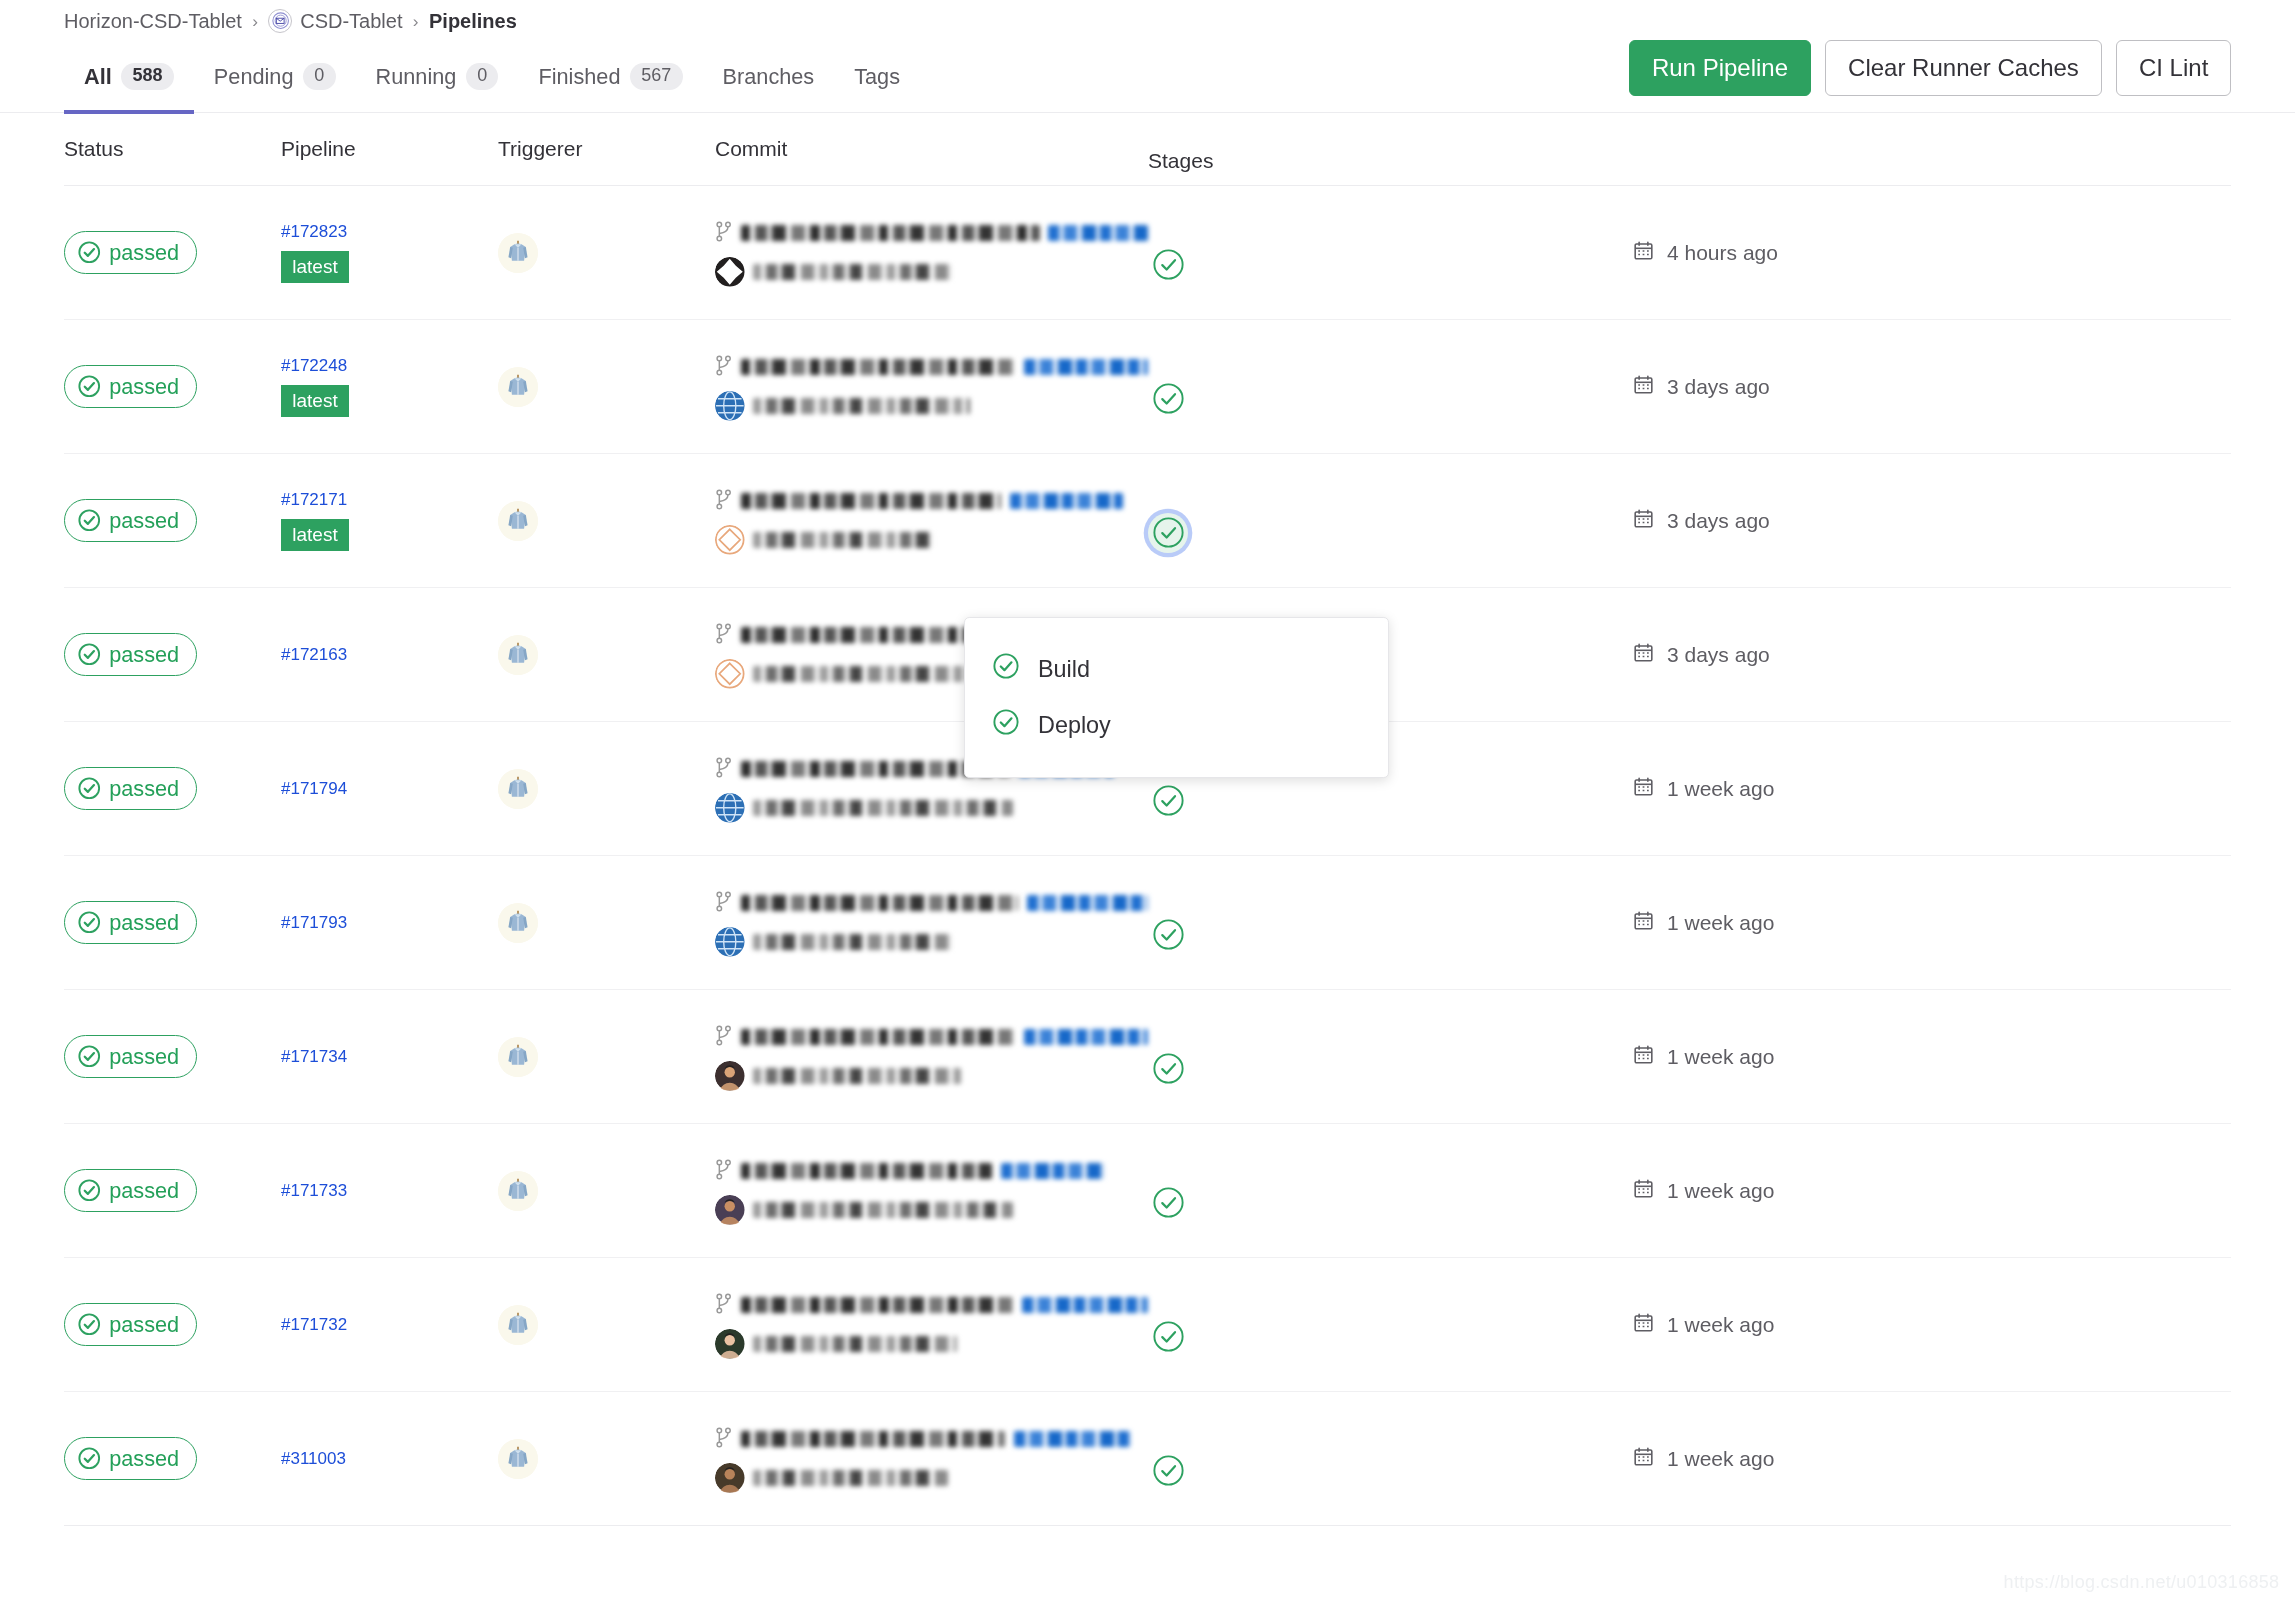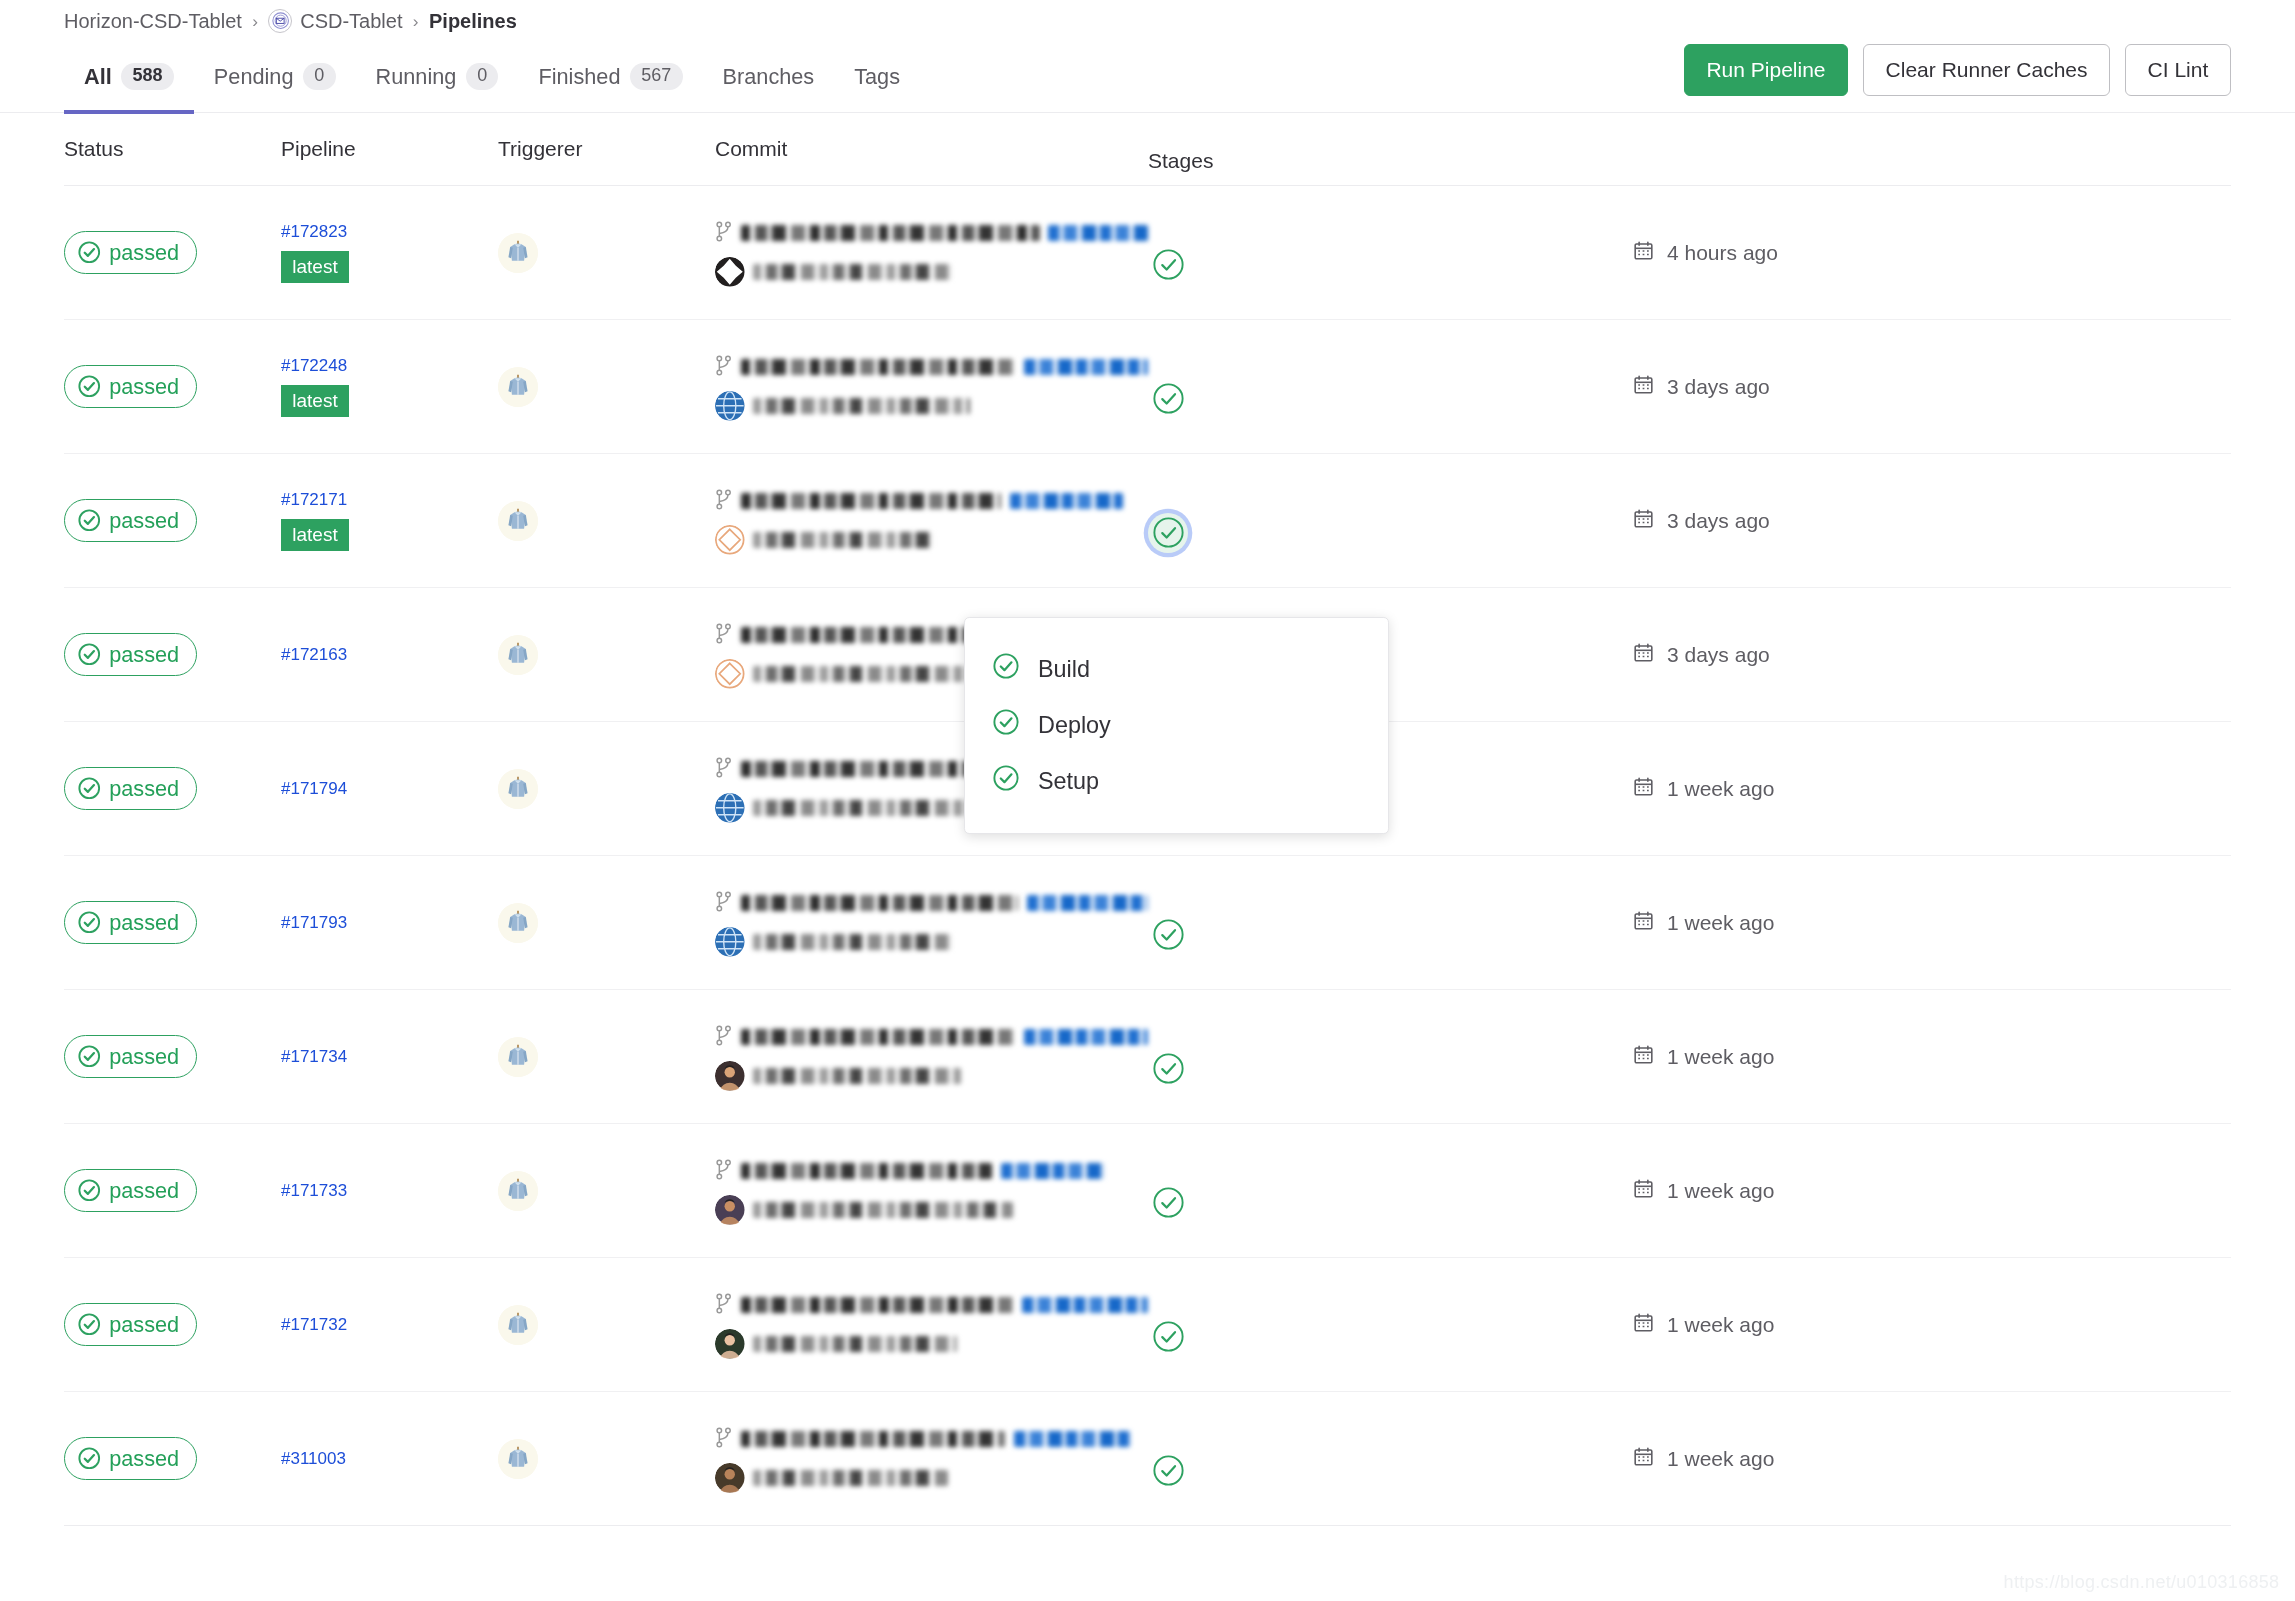--- a/index.html
+++ b/index.html
@@ -73,21 +73,21 @@
   }
   .tab.active .tab-badge { color: #333238; font-weight: 700; }
 
   .actions {
     position: absolute;
     right: 64px; bottom: 15.6px;
     display: flex; align-items: center; gap: 14.7px;
   }
   .btn {
     font-family: "Liberation Sans", sans-serif;
-    font-size: 21px;
+    font-size: 24px;
     padding: 12px 21.7px;
     border-radius: 6px;
     border: 0.9px solid #bfbfc3;
     background: #fff;
     color: #333238;
     cursor: pointer;
     white-space: nowrap;
     line-height: 1.25;
   }
   .btn-primary {
@@ -954,25 +954,18 @@
             </svg></span>
           <span>Build</span>
         </div>
         <div class="dd-item">
           <span><svg width="26" height="26" viewBox="0 0 30 30">
               <circle cx="15" cy="15" r="13.4" fill="none" stroke="#2da160" stroke-width="2.2"></circle>
               <path d="M9 15.600000000000001 L13.2 19.8 L21.299999999999997 10.799999999999999" fill="none" stroke="#2da160" stroke-width="2.6" stroke-linecap="round" stroke-linejoin="round"></path>
             </svg></span>
           <span>Deploy</span>
         </div>
-        <div class="dd-item">
-          <span><svg width="26" height="26" viewBox="0 0 30 30">
-              <circle cx="15" cy="15" r="13.4" fill="none" stroke="#2da160" stroke-width="2.2"></circle>
-              <path d="M9 15.600000000000001 L13.2 19.8 L21.299999999999997 10.799999999999999" fill="none" stroke="#2da160" stroke-width="2.6" stroke-linecap="round" stroke-linejoin="round"></path>
-            </svg></span>
-          <span>Setup</span>
-        </div>
       </div>
   </div>
 
   <div class="watermark">https://blog.csdn.net/u010316858</div>
 </div>
 
 
 </body></html>

